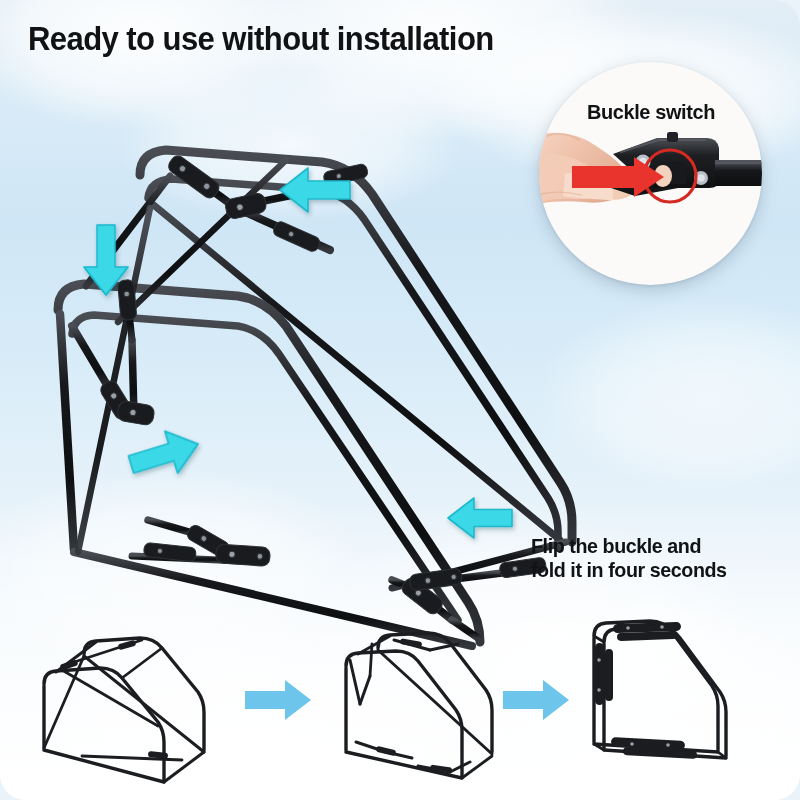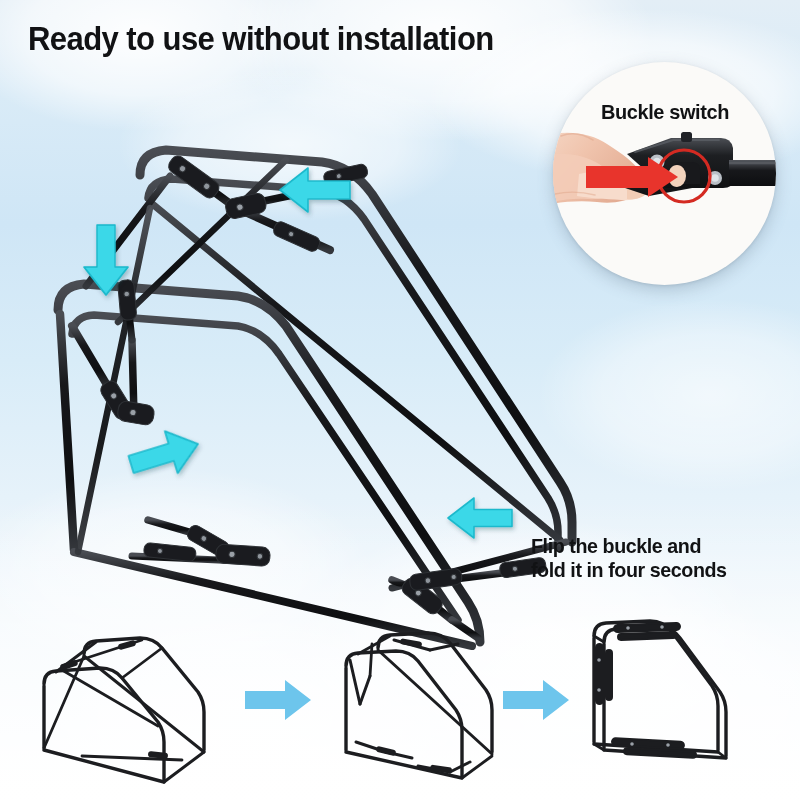--- a/index.html
+++ b/index.html
@@ -7,20 +7,21 @@
   body {
     font-family:"Liberation Sans", sans-serif;
     position:relative;
     overflow:hidden;
     background:#eaf3fa;
   }
   #stage {
     position:absolute; inset:0;
     width:800px; height:800px;
     overflow:hidden;
+    border-radius:26px;
   }
   
   .bg-sky {
     position:absolute; inset:0;
     background:
       linear-gradient(180deg,
         #e3eef6 0%,
         #d9ebf7 12%,
         #cfe6f6 28%,
         #d8ecf8 45%,
@@ -67,21 +68,21 @@
   .main-art { position:absolute; left:0; top:90px; width:620px; height:510px; }
   .main-art svg { display:block; width:100%; height:100%; overflow:visible; }
 
   
   .arrows-layer { position:absolute; left:0; top:90px; width:620px; height:510px; pointer-events:none; }
   .arrows-layer svg { display:block; width:100%; height:100%; overflow:visible; }
 
   
   .inset {
     position:absolute;
-    left:553px; top:62px;
+    left:539px; top:62px;
     width:223px; height:223px;
     border-radius:50%;
     background:#fbfaf8;
     overflow:hidden;
     box-shadow:0 5px 16px rgba(90,110,130,0.30), 0 1px 3px rgba(90,110,130,0.18);
   }
   .inset-title {
     position:absolute;
     left:50%; top:38px;
     transform:translateX(-50%) scaleX(0.95);

